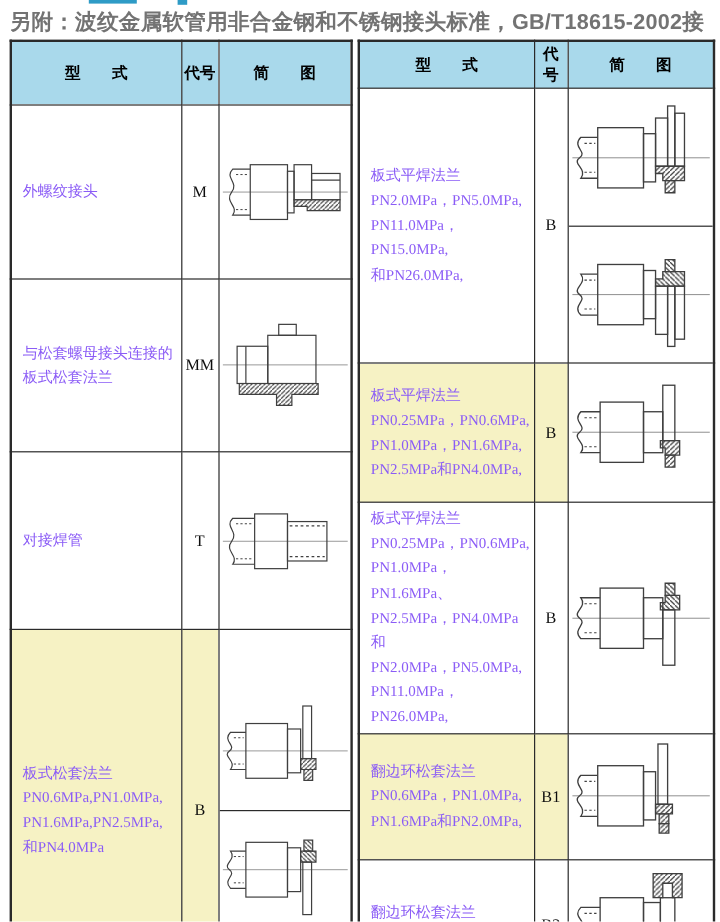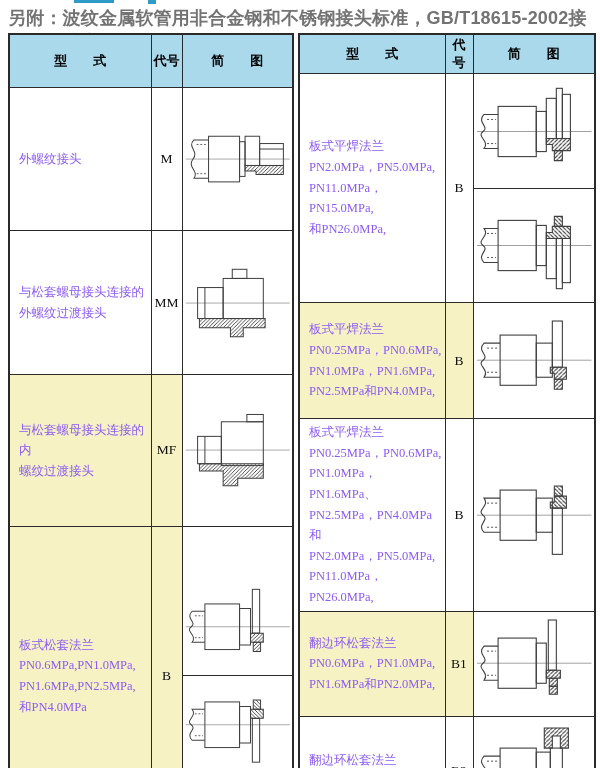--- a/index.html
+++ b/index.html
@@ -85,58 +85,59 @@
                 <rect x="68" y="20" width="16" height="32"></rect>
                 <rect x="84" y="28" width="26" height="24"></rect>
                 <line x1="84" y1="34" x2="110" y2="34"></line>
                 <polygon points="68,52 110,52 110,62 80,62 80,58 68,58" fill="url(#hpat0)"></polygon>
               </g>
             </svg>
           </td>
     </tr>
     <tr style="height:95px">
       <td class="type">与松套螺母接头连接的
-外螺纹过渡接头</td>
+板式松套法兰</td>
       <td class="code">MM</td>
       <td class="diag">
             <svg viewBox="0 0 120 90" preserveAspectRatio="xMidYMid meet">
               <defs>
                 <pattern id="hpat2" patternUnits="userSpaceOnUse" width="4" height="4">
                   <path d="M0 4 L4 0" stroke="#3f3f3f" stroke-width="1"></path>
                 </pattern>
               </defs>
               <g fill="none" stroke="#3f3f3f" stroke-width="1.1" transform="">
                 <line x1="3" y1="45" x2="117" y2="45" stroke="#8a8a8a" stroke-width="0.8"></line>
                 <rect x="16" y="28" width="28" height="34"></rect>
                 <line x1="24" y1="28" x2="24" y2="62"></line>
                 <rect x="44" y="18" width="44" height="44"></rect>
                 <rect x="54" y="8" width="16" height="10"></rect>
                 <polygon points="18,62 90,62 90,72 66,72 66,82 52,82 52,72 18,72" fill="url(#hpat2)"></polygon>
               </g>
             </svg>
           </td>
     </tr>
-    <tr style="height:100px">
-      <td class="type yl">与松套螺母接头连接的内
-螺纹过渡接头</td>
-      <td class="code yl">MF</td>
-      <td class="diag">
-            <svg viewBox="0 0 120 90" preserveAspectRatio="xMidYMid meet">
-              <defs>
-                <pattern id="hpat3" patternUnits="userSpaceOnUse" width="4" height="4">
-                  <path d="M0 4 L4 0" stroke="#3f3f3f" stroke-width="1"></path>
-                </pattern>
-              </defs>
-              <g fill="none" stroke="#3f3f3f" stroke-width="1.1" transform="">
-                <line x1="3" y1="45" x2="117" y2="45" stroke="#8a8a8a" stroke-width="0.8"></line>
-                <rect x="16" y="30" width="26" height="30"></rect>
-                <line x1="24" y1="30" x2="24" y2="60"></line>
-                <rect x="42" y="14" width="46" height="48"></rect>
-                <rect x="70" y="6" width="18" height="8"></rect>
-                <polygon points="18,60 88,60 88,76 60,76 60,84 44,84 44,68 18,68" fill="url(#hpat3)"></polygon>
+    <tr style="height:97px">
+      <td class="type">对接焊管</td>
+      <td class="code">T</td>
+      <td class="diag">
+            <svg viewBox="0 0 120 90" preserveAspectRatio="xMidYMid meet">
+              <defs>
+                <pattern id="hpat4" patternUnits="userSpaceOnUse" width="4" height="4">
+                  <path d="M0 4 L4 0" stroke="#3f3f3f" stroke-width="1"></path>
+                </pattern>
+              </defs>
+              <g fill="none" stroke="#3f3f3f" stroke-width="1.1" transform="">
+                <line x1="3" y1="45" x2="117" y2="45" stroke="#8a8a8a" stroke-width="0.8"></line>
+                <path d="M 32 24 L 12 24 C 4 32 18 36 11 45 C 4 54 18 58 12 66 L 32 66"></path>
+                <line x1="15" y1="29" x2="30" y2="29" stroke-dasharray="2,2" stroke-width="0.9"></line>
+                <line x1="15" y1="61" x2="30" y2="61" stroke-dasharray="2,2" stroke-width="0.9"></line>
+                <rect x="32" y="20" width="30" height="50"></rect>
+                <rect x="62" y="27" width="36" height="36"></rect>
+                <line x1="64" y1="31" x2="96" y2="31" stroke-dasharray="2.5,2.5"></line>
+                <line x1="64" y1="59" x2="96" y2="59" stroke-dasharray="2.5,2.5"></line>
               </g>
             </svg>
           </td>
     </tr>
     <tr style="height:198px">
       <td class="type yl">板式松套法兰
 PN0.6MPa,PN1.0MPa,
 PN1.6MPa,PN2.5MPa,
 和PN4.0MPa</td>
       <td class="code yl">B</td>

